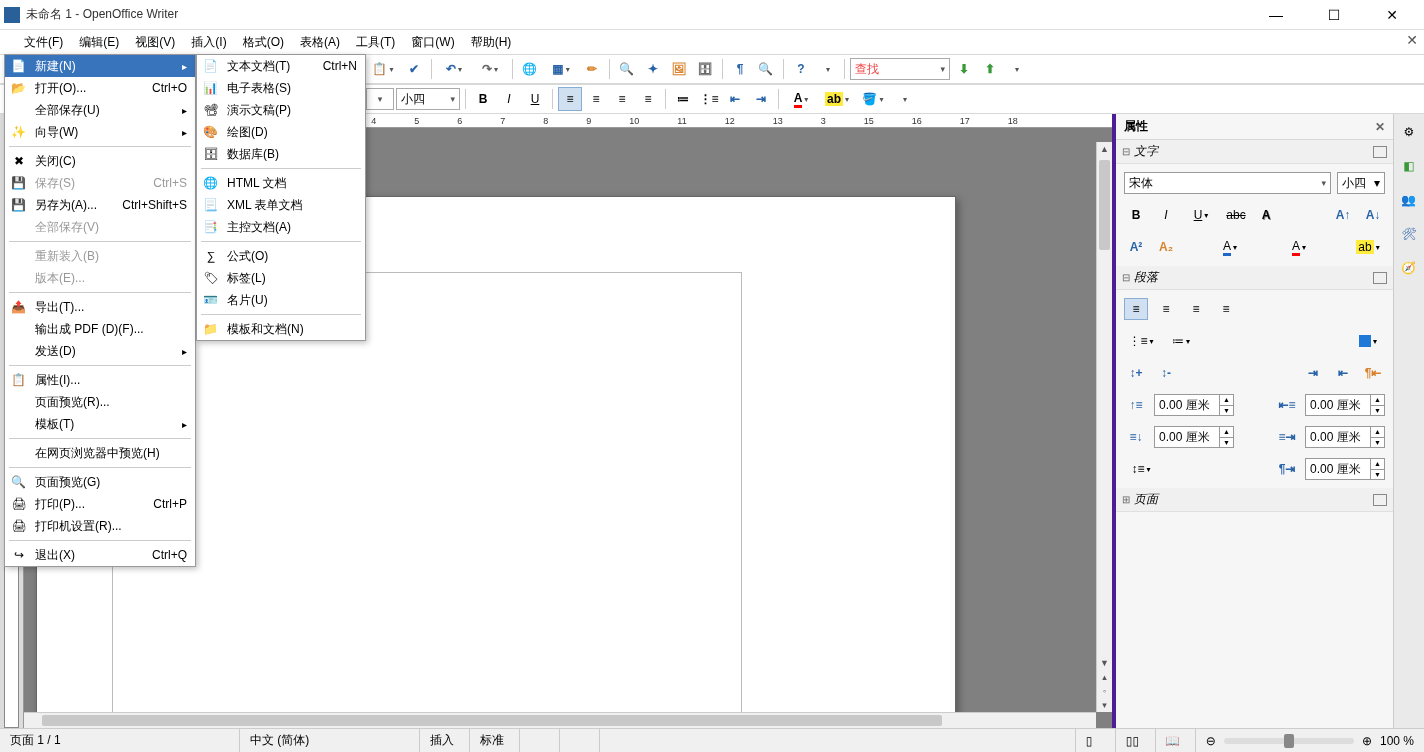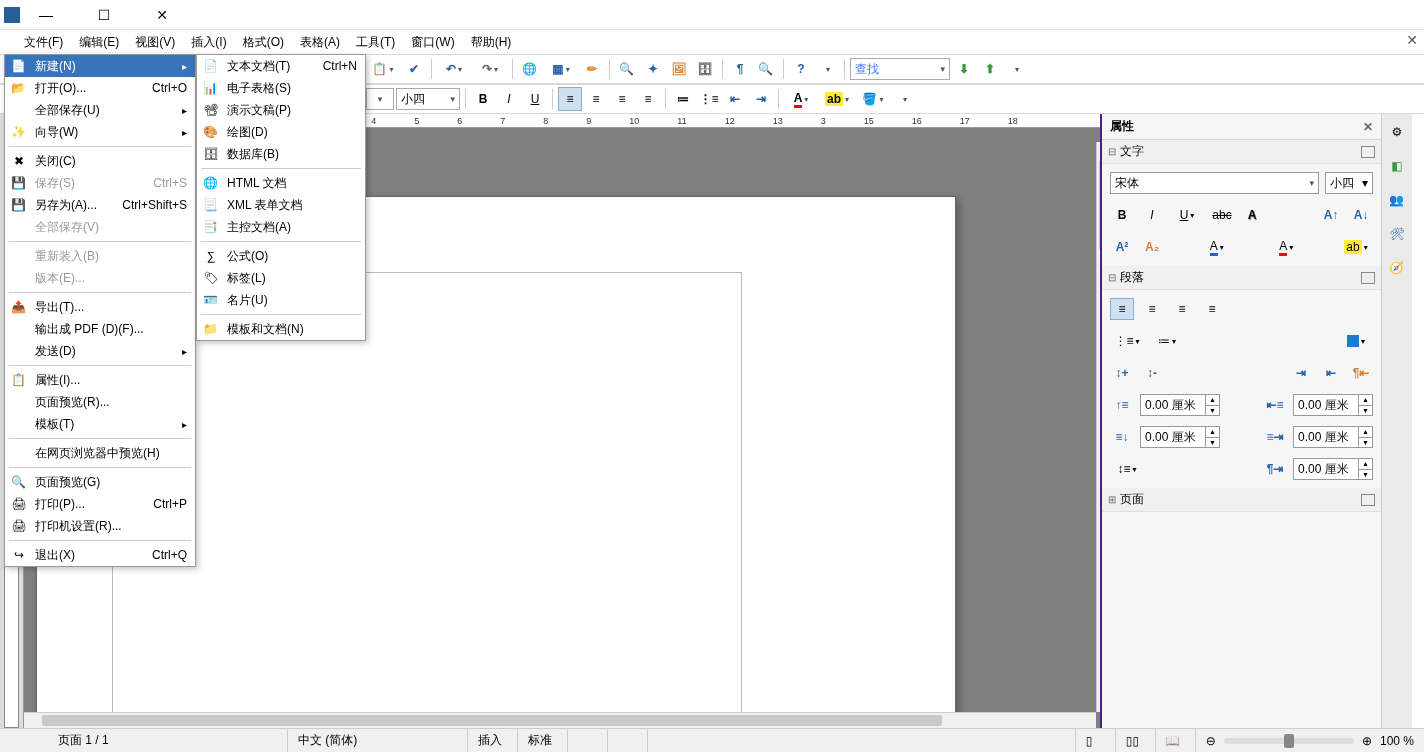--- a/index.html
+++ b/index.html
@@ -51,66 +51,67 @@
 .canvas-wrap { flex: 1; background: #808080; position: relative; overflow: hidden; }
 .page { position: absolute; left: 12px; top: 68px; width: 920px; height: 700px; background: #fff; border: 1px solid #666; box-shadow: 3px 3px 8px rgba(0,0,0,0.3); }
 .text-frame { position: absolute; left: 75px; top: 75px; width: 630px; height: 460px; border: 1px solid #bbb; }
 .vscroll { position: absolute; right: 0; top: 14px; bottom: 16px; width: 16px; background: #f0f0f0; border-left: 1px solid #ccc; }
 .vscroll .thumb { position: absolute; top: 18px; left: 2px; right: 2px; height: 90px; background: #c8c8c8; border-radius: 2px; }
 .vscroll .navbtn { position: absolute; left: 0; right: 0; height: 14px; display: flex; align-items: center; justify-content: center; font-size: 9px; color: #555; cursor: pointer; }
 .hscroll { position: absolute; left: 0; right: 16px; bottom: 0; height: 16px; background: #f0f0f0; border-top: 1px solid #ccc; }
 .hscroll .thumb { position: absolute; left: 18px; top: 2px; bottom: 2px; width: 900px; background: #c8c8c8; border-radius: 2px; }
 
 
-.sidebar { position: absolute; top: 114px; right: 12px; bottom: 24px; width: 312px; display: flex; background: #f6f6f6; border-left: 2px solid #4c1d95; }
+.sidebar { position: absolute; top: 114px; right: 0; bottom: 24px; width: 312px; display: flex; background: #f6f6f6; border-left: 4px solid #4c1d95; }
 .sidepanel { flex: 1; display: flex; flex-direction: column; border-right: 1px solid #ccc; }
 .side-title { height: 26px; display: flex; align-items: center; padding: 0 8px; font-weight: bold; border-bottom: 1px solid #d6d6d6; }
 .side-title .close-x { margin-left: auto; cursor: pointer; color: #666; }
 .side-section-hdr { height: 24px; display: flex; align-items: center; padding: 0 6px; border-bottom: 1px solid #e0e0e0; background: #f0f0f0; }
 .side-section-hdr .exp { width: 12px; font-size: 10px; color: #666; cursor: pointer; }
-.side-section-hdr .lbl { flex: 1; }
+.side-section-hdr .lbl { flex: 1; font-style: italic; }
 .side-section-hdr .opt { width: 14px; height: 12px; border: 1px solid #888; cursor: pointer; }
 .side-body { padding: 8px; display: flex; flex-direction: column; gap: 10px; }
 .row { display: flex; align-items: center; gap: 6px; }
 .row .spacer { flex: 1; }
 .font-sel { flex: 1; height: 22px; border: 1px solid #999; background: #fff; display: flex; align-items: center; padding: 0 4px; }
 .font-sel .arrow { margin-left: auto; font-size: 9px; color: #555; }
 .size-sel { width: 48px; height: 22px; border: 1px solid #999; background: #fff; display: flex; align-items: center; padding: 0 4px; }
 .ibtn { width: 24px; height: 22px; border: 1px solid transparent; display: flex; align-items: center; justify-content: center; cursor: pointer; }
 .ibtn.active { background: #d0e0f0; border: 1px solid #88aed4; }
 .ibtn.drop { width: 34px; }
 .num-input { width: 80px; height: 22px; border: 1px solid #999; background: #fff; display: flex; align-items: center; padding: 0 4px; position: relative; }
 .num-input .spin { position: absolute; right: 0; top: 0; bottom: 0; width: 14px; display: flex; flex-direction: column; }
 .num-input .spin div { flex: 1; display: flex; align-items: center; justify-content: center; font-size: 7px; border-left: 1px solid #999; cursor: pointer; }
 .num-input .spin div:first-child { border-bottom: 1px solid #999; }
 .label-sm { color: #333; }
 
 .sidetabs { width: 30px; background: #eaeaea; display: flex; flex-direction: column; align-items: center; padding-top: 6px; gap: 10px; }
 .sidetab { width: 24px; height: 24px; display: flex; align-items: center; justify-content: center; cursor: pointer; border-radius: 3px; }
 
 
-.statusbar { position: absolute; bottom: 0; left: 0; right: 0; height: 24px; background: #f0f0f0; border-top: 1px solid #ccc; display: flex; align-items: center; font-size: 11px; padding-left: 48px; }
+.statusbar { position: absolute; bottom: 0; left: 0; right: 0; height: 24px; background: #f0f0f0; border-top: 1px solid #ccc; display: flex; align-items: center; font-size: 11px; }
 .statusbar .cell { padding: 0 10px; border-right: 1px solid #ccc; height: 100%; display: flex; align-items: center; }
 .statusbar .flex { flex: 1; }
 .zoom-slider { width: 130px; height: 6px; background: #ddd; border-radius: 3px; position: relative; margin: 0 8px; }
 .zoom-slider .knob { position: absolute; left: 50%; top: -4px; width: 10px; height: 14px; background: #888; border-radius: 2px; transform: translateX(-50%); }
 
 
 .ic { font-family: Arial, sans-serif; font-weight: bold; }
 .ic-blue { color: #2a64a8; }
 .ic-green { color: #3a9a3a; }
 .ic-orange { color: #d9822b; }
 .ic-gray { color: #666; }
 .underline { text-decoration: underline; }
 </style>
 </head>
 <body>
 
 <div class="titlebar">
   <div class="app-icon"></div>
+  <div class="title">未命名 1 - OpenOffice Writer</div>
   <div class="winbtns">
     <div class="winbtn">—</div>
     <div class="winbtn">☐</div>
     <div class="winbtn">✕</div>
   </div>
 </div>
 
 <div class="menubar">
   <div class="menuitem">文件(F)</div>
   <div class="menuitem">编辑(E)</div>
@@ -175,21 +176,21 @@
     </div>
   <div class="tsep"></div>
   <div class="tbtn">
       <span class="ic ic-blue">?</span>
     </div>
   <div class="tbtn">
       <span class="drop">▾</span>
     </div>
   <div class="tsep"></div>
   <div class="tselect" style="width:100px">
-    <span style="color:#3b82f6">查找</span>
+    <span style="color:#ef4444">查找</span>
     <span class="sel-arrow" style="margin-left:auto">▾</span>
   </div>
   <div class="tbtn">
       <span class="ic ic-green">⬇</span>
     </div>
   <div class="tbtn">
       <span class="ic ic-green">⬆</span>
     </div>
   <div class="tbtn">
       <span class="drop">▾</span>

